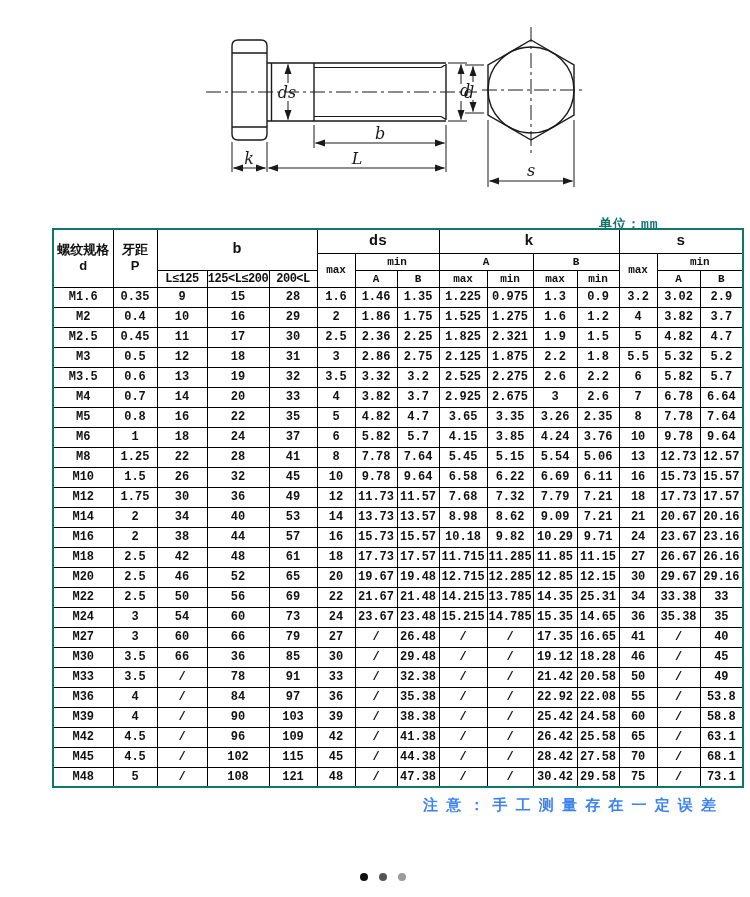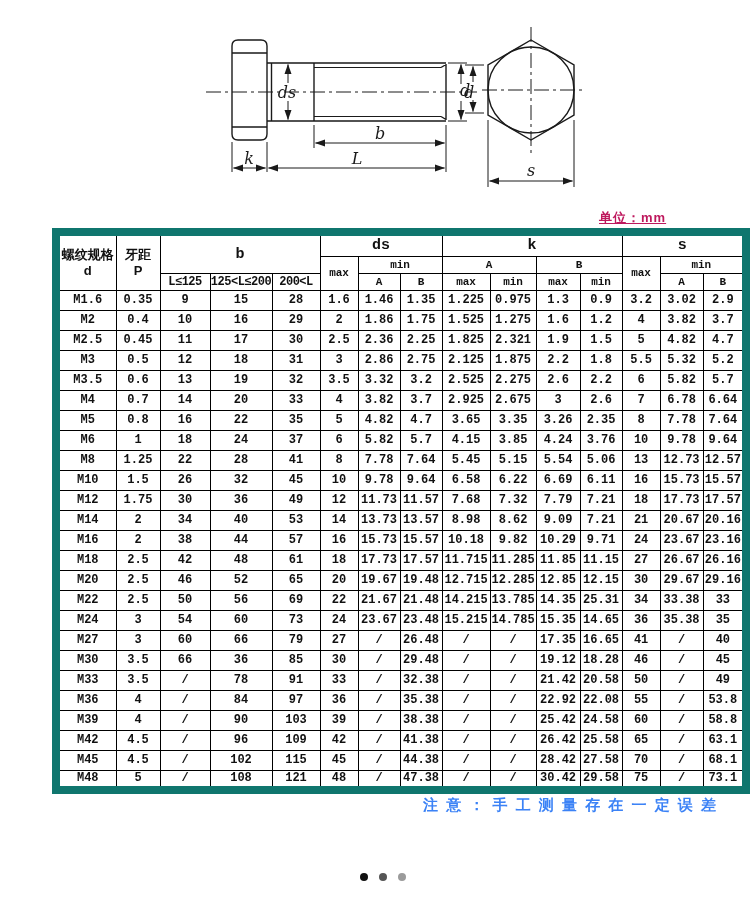--- a/index.html
+++ b/index.html
@@ -6,31 +6,31 @@
   html,body { background:#ffffff; }
   body { width:750px; height:897px; position:relative; overflow:hidden;
          font-family:"Liberation Sans", sans-serif; }
   .stage { position:absolute; inset:0;margin-left:16px; }
 
   
   #diagram { position:absolute; left:0; top:0; }
   .dimlabel { font-family:"DejaVu Serif", serif; font-style:italic; font-size:16px; fill:#1a1a1a; }
 
   
-  .unit-label { position:absolute; left:583px; top:209px; font-size:13px; font-weight:bold;
-                color:#be185d; text-decoration:underline; letter-spacing:1px;
-                font-family:Liberation Sans, sans-serif; }
+  .unit-label { position:absolute; left:583px; top:215px; font-size:13px; font-weight:bold;
+                color:#0f766e; text-decoration:underline; letter-spacing:1px;
+                font-family:Liberation Mono, monospace; }
 
   
   .spec-table-wrap { position:absolute; left:36px; top:228px; }
   table { border-collapse:collapse; table-layout:fixed; width:688px;
           font-family:"Liberation Mono","DejaVu Sans Mono",monospace; }
   th, td { border:1px solid #000; text-align:center; vertical-align:middle;
            padding:0; color:#111; overflow:hidden; white-space:nowrap; }
-  table { border:8px solid #0f766e; }
+  table { border:2px solid #0f766e; }
   thead th { font-weight:bold; }
   .h-cjk { font-family:"Liberation Sans", sans-serif; font-size:13px; font-weight:bold; line-height:1.25; }
   .h-group { font-size:15px; font-weight:bold; height:24px; }
   .h-sub  { font-size:11px; font-weight:bold; height:17px; }
   .h-range{ font-size:12px; font-weight:bold; height:17px; letter-spacing:-0.5px; }
   tbody td { font-size:12px; font-weight:bold; height:20px; }
 
   
   .note { position:absolute; left:407px; top:796px; color:#3b82f6; font-size:15px;
           font-weight:bold; letter-spacing:2px; white-space:nowrap;

